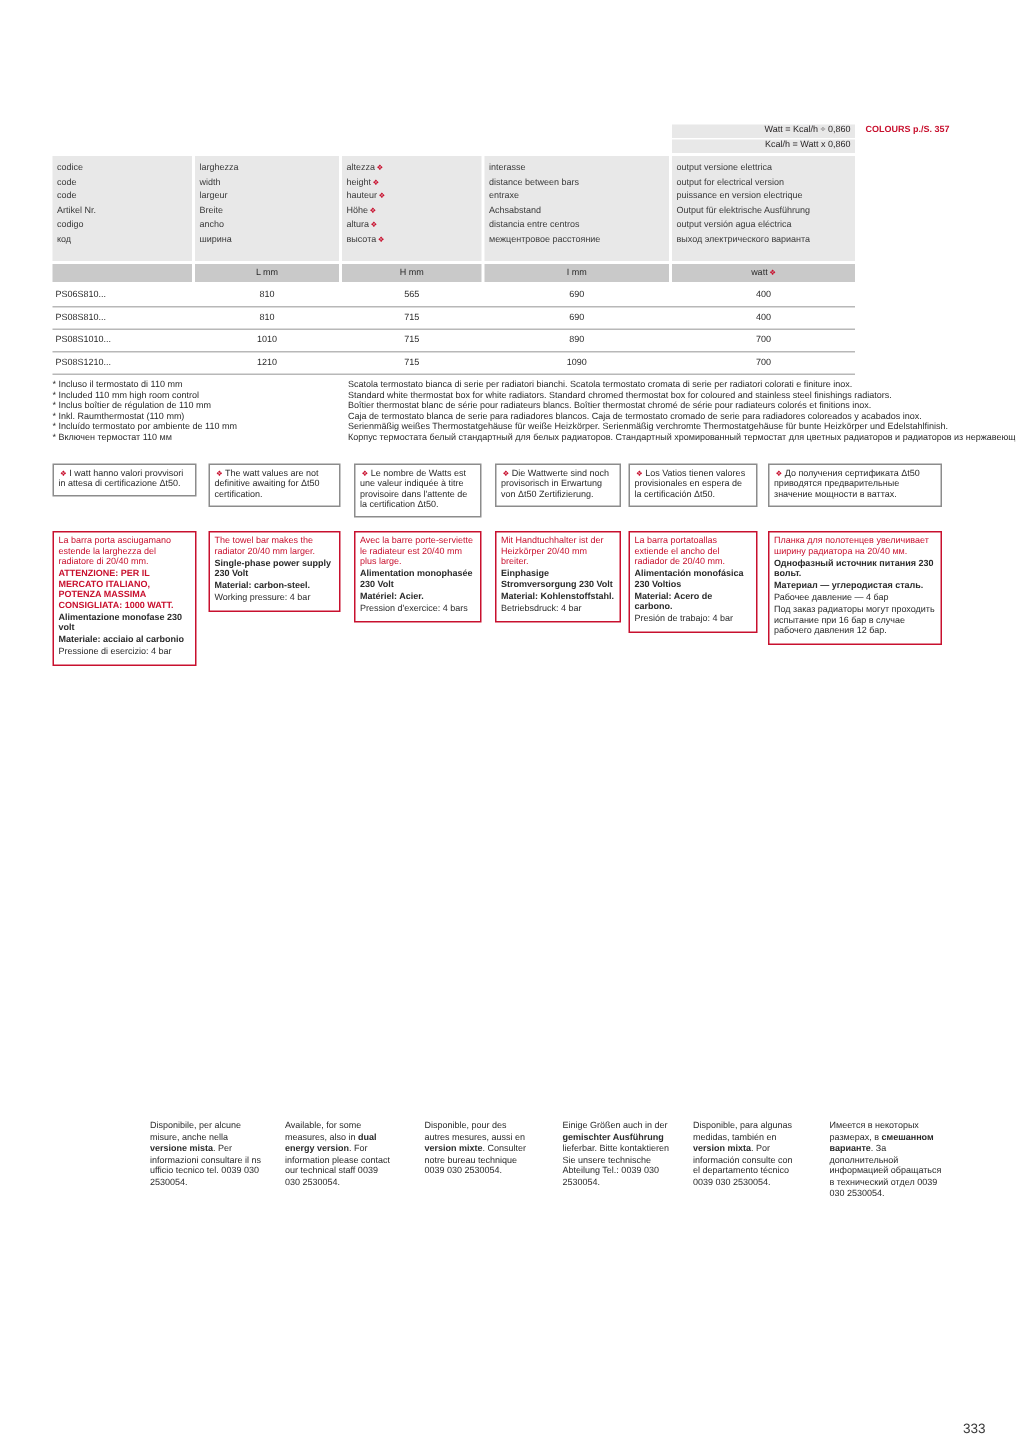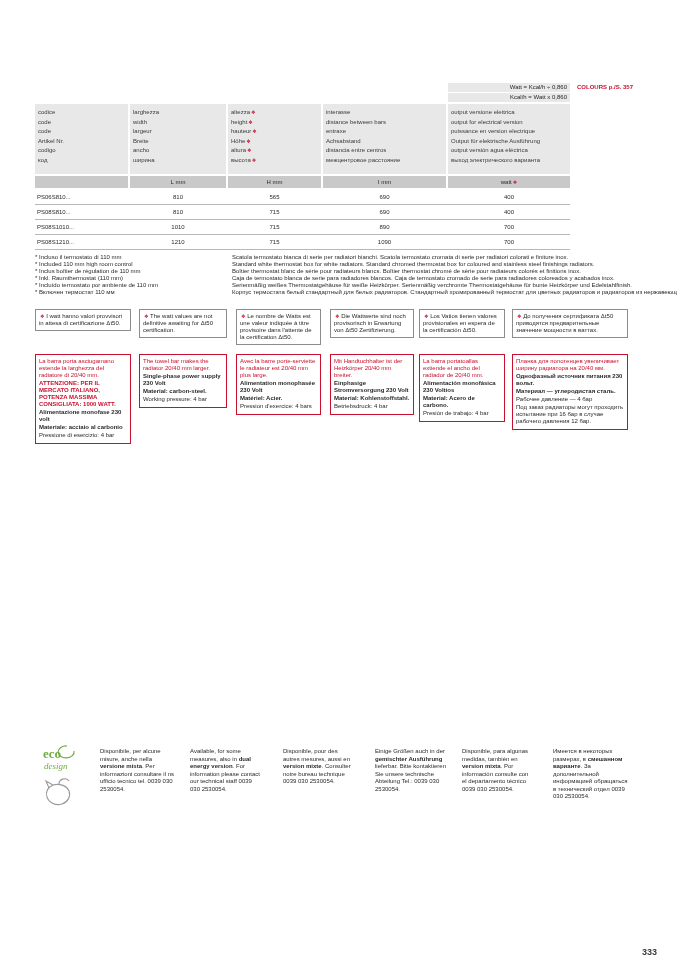--- a/index.html
+++ b/index.html
@@ -43,21 +43,21 @@
   .rbox{position:absolute;top:354px;border:1px solid var(--red);box-sizing:border-box;background:#fff;
         padding:3px;font-size:6px;line-height:7px;color:#2a2a2a;}
   .ln{margin:0 0 1px 0;}
   .red{color:var(--red);}
   .bold{font-weight:bold;}
 
   
   .logo{position:absolute;left:38px;top:744px;width:56px;height:66px;}
   .etext{position:absolute;top:748px;font-size:6px;line-height:7.5px;color:#2a2a2a;}
 
-  .pagenum{position:absolute;left:642px;top:947px;font-size:9px;color:#3a3a3a;font-weight:bold;}
+  .pagenum{position:absolute;left:642px;top:947px;font-size:9px;color:#3a3a3a;}
 </style>
 </head>
 <body>
 
 <div class="page">
 
   <div class="convline" style="top:83px">Watt = Kcal/h ÷ 0,860</div>
   <div class="convline" style="top:93px">Kcal/h = Watt x 0,860</div>
   <div class="colours">COLOURS p./S. 357</div>
 
@@ -194,32 +194,20 @@
     <div class="ln">Presión de trabajo: 4 bar</div>
   </div>
   <div class="rbox" style="left:512px;width:116px">
     <div class="ln red">Планка для полотенцев увеличивает ширину радиатора на 20/40 мм.</div>
     <div class="ln bold">Однофазный источник питания 230 вольт.</div>
     <div class="ln bold">Материал — углеродистая сталь.</div>
     <div class="ln">Рабочее давление — 4 бар</div>
     <div class="ln">Под заказ радиаторы могут проходить испытание при 16 бар в случае рабочего давления 12 бар.</div>
   </div>
 
-  <div class="logo">
-    <svg width="56" height="66" viewBox="0 0 56 66">
-      <path d="M36,7 a8,6 0 1 1 -7,-5" fill="none" stroke="#6fae3f" stroke-width="1.2"></path>
-      <text x="5" y="14" font-family="Liberation Serif, serif" font-size="13" font-weight="bold" fill="#6fae3f">eco</text>
-      <text x="6" y="25" font-family="Liberation Serif, serif" font-size="9" font-style="italic" fill="#6fae3f">design</text>
-      <g stroke="#9a9a9a" fill="none" stroke-width="1.1">
-        <path d="M15,41 c-5,2 -8,7 -6,12 c2,6 9,9 15,7 c6,-2 9,-8 7,-13 c-2,-5 -9,-8 -16,-6 z"></path>
-        <path d="M15,41 l-7,-4 l3,7"></path>
-        <path d="M21,40 c0,-5 7,-7 10,-3"></path>
-      </g>
-    </svg>
-  </div>
 
   <div class="etext" style="left:100px;width:76px">
     <span>Disponibile, per alcune misure, anche nella </span><span class="bold">versione mista</span><span>. Per informazioni consultare il ns ufficio tecnico tel. 0039 030 2530054.</span>
   </div>
   <div class="etext" style="left:190px;width:72px">
     <span>Available, for some measures, also in </span><span class="bold">dual energy version</span><span>. For information please contact our technical staff 0039 030 2530054.</span>
   </div>
   <div class="etext" style="left:283px;width:70px">
     <span>Disponible, pour des autres mesures, aussi en </span><span class="bold">version mixte</span><span>. Consulter notre bureau technique 0039 030 2530054.</span>
   </div>

